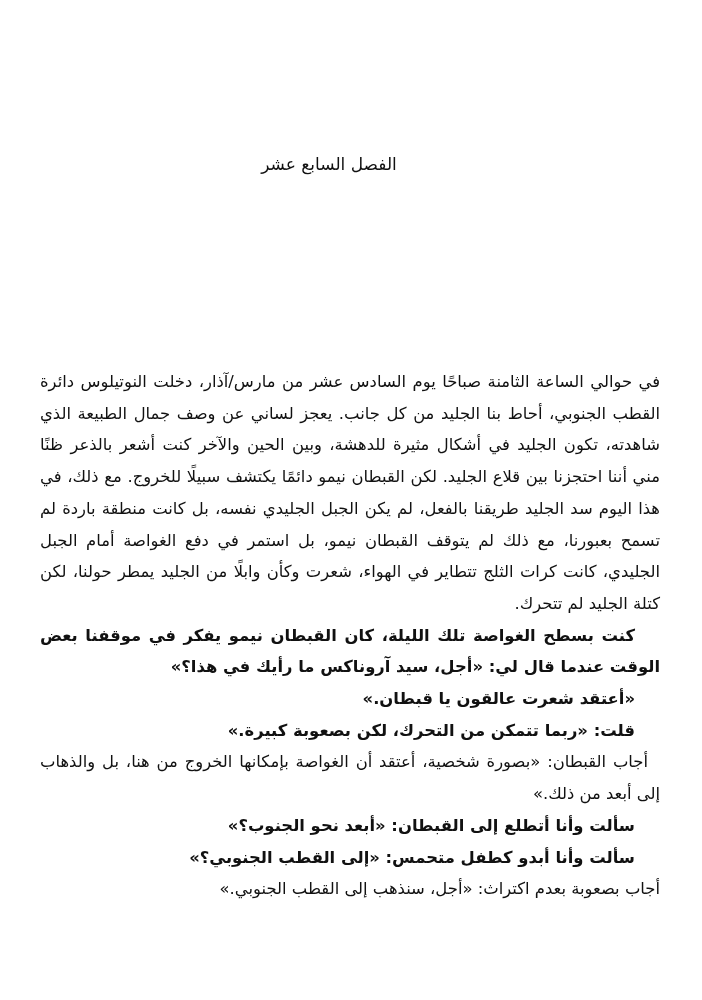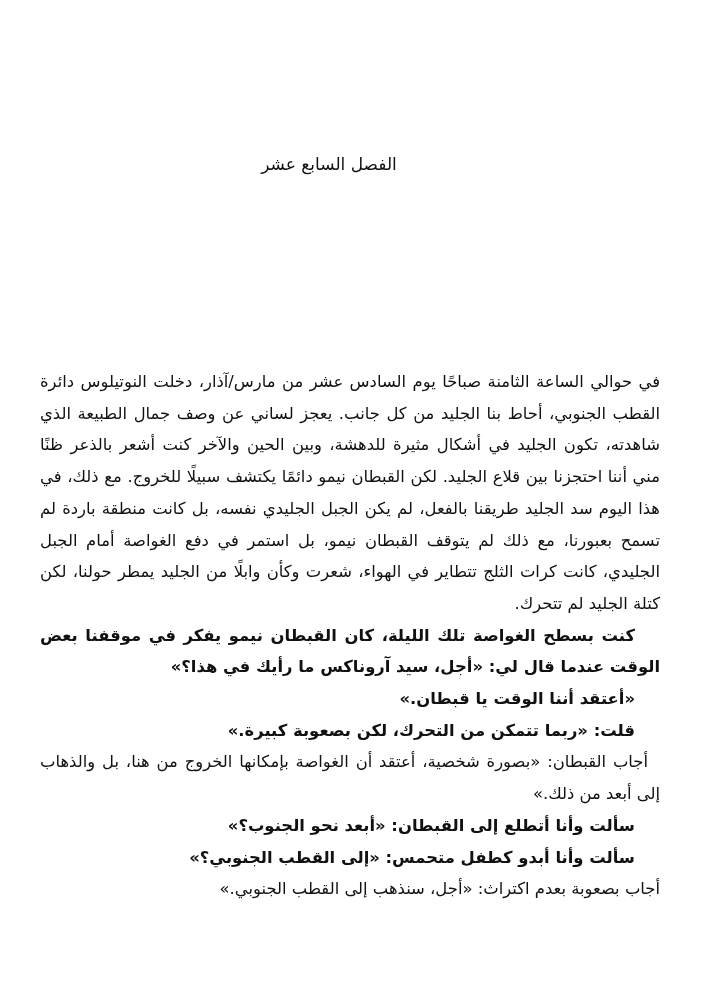--- a/index.html
+++ b/index.html
@@ -64,20 +64,20 @@
   </style>
 </head>
 <body>
 
 <div class="page">
   <div class="chapter-label">الفصل السابع عشر</div>
 
   <div class="body-text">
     <p class="para">في حوالي الساعة الثامنة صباحًا يوم السادس عشر من مارس/آذار، دخلت النوتيلوس دائرة القطب الجنوبي، أحاط بنا الجليد من كل جانب. يعجز لساني عن وصف جمال الطبيعة الذي شاهدته، تكون الجليد في أشكال مثيرة للدهشة، وبين الحين والآخر كنت أشعر بالذعر ظنًا مني أننا احتجزنا بين قلاع الجليد. لكن القبطان نيمو دائمًا يكتشف سبيلًا للخروج. مع ذلك، في هذا اليوم سد الجليد طريقنا بالفعل، لم يكن الجبل الجليدي نفسه، بل كانت منطقة باردة لم تسمح بعبورنا، مع ذلك لم يتوقف القبطان نيمو، بل استمر في دفع الغواصة أمام الجبل الجليدي، كانت كرات الثلج تتطاير في الهواء، شعرت وكأن وابلًا من الجليد يمطر حولنا، لكن كتلة الجليد لم تتحرك.</p>
     <p class="para indent">كنت بسطح الغواصة تلك الليلة، كان القبطان نيمو يفكر في موقفنا بعض الوقت عندما قال لي: «أجل، سيد آروناكس ما رأيك في هذا؟»</p>
-    <p class="para indent">«أعتقد أننا الوقت يا قبطان.»</p>
+    <p class="para indent">«أعتقد شعرت عالقون يا قبطان.»</p>
     <p class="para indent">قلت: «ربما تتمكن من التحرك، لكن بصعوبة كبيرة.»</p>
     <p class="para indent-small">أجاب القبطان: «بصورة شخصية، أعتقد أن الغواصة بإمكانها الخروج من هنا، بل والذهاب إلى أبعد من ذلك.»</p>
     <p class="para indent">سألت وأنا أتطلع إلى القبطان: «أبعد نحو الجنوب؟»</p>
     <p class="para indent">سألت وأنا أبدو كطفل متحمس: «إلى القطب الجنوبي؟»</p>
     <p class="para">أجاب بصعوبة بعدم اكتراث: «أجل، سنذهب إلى القطب الجنوبي.»</p>
   </div>
 </div>
 
 </body></html>

